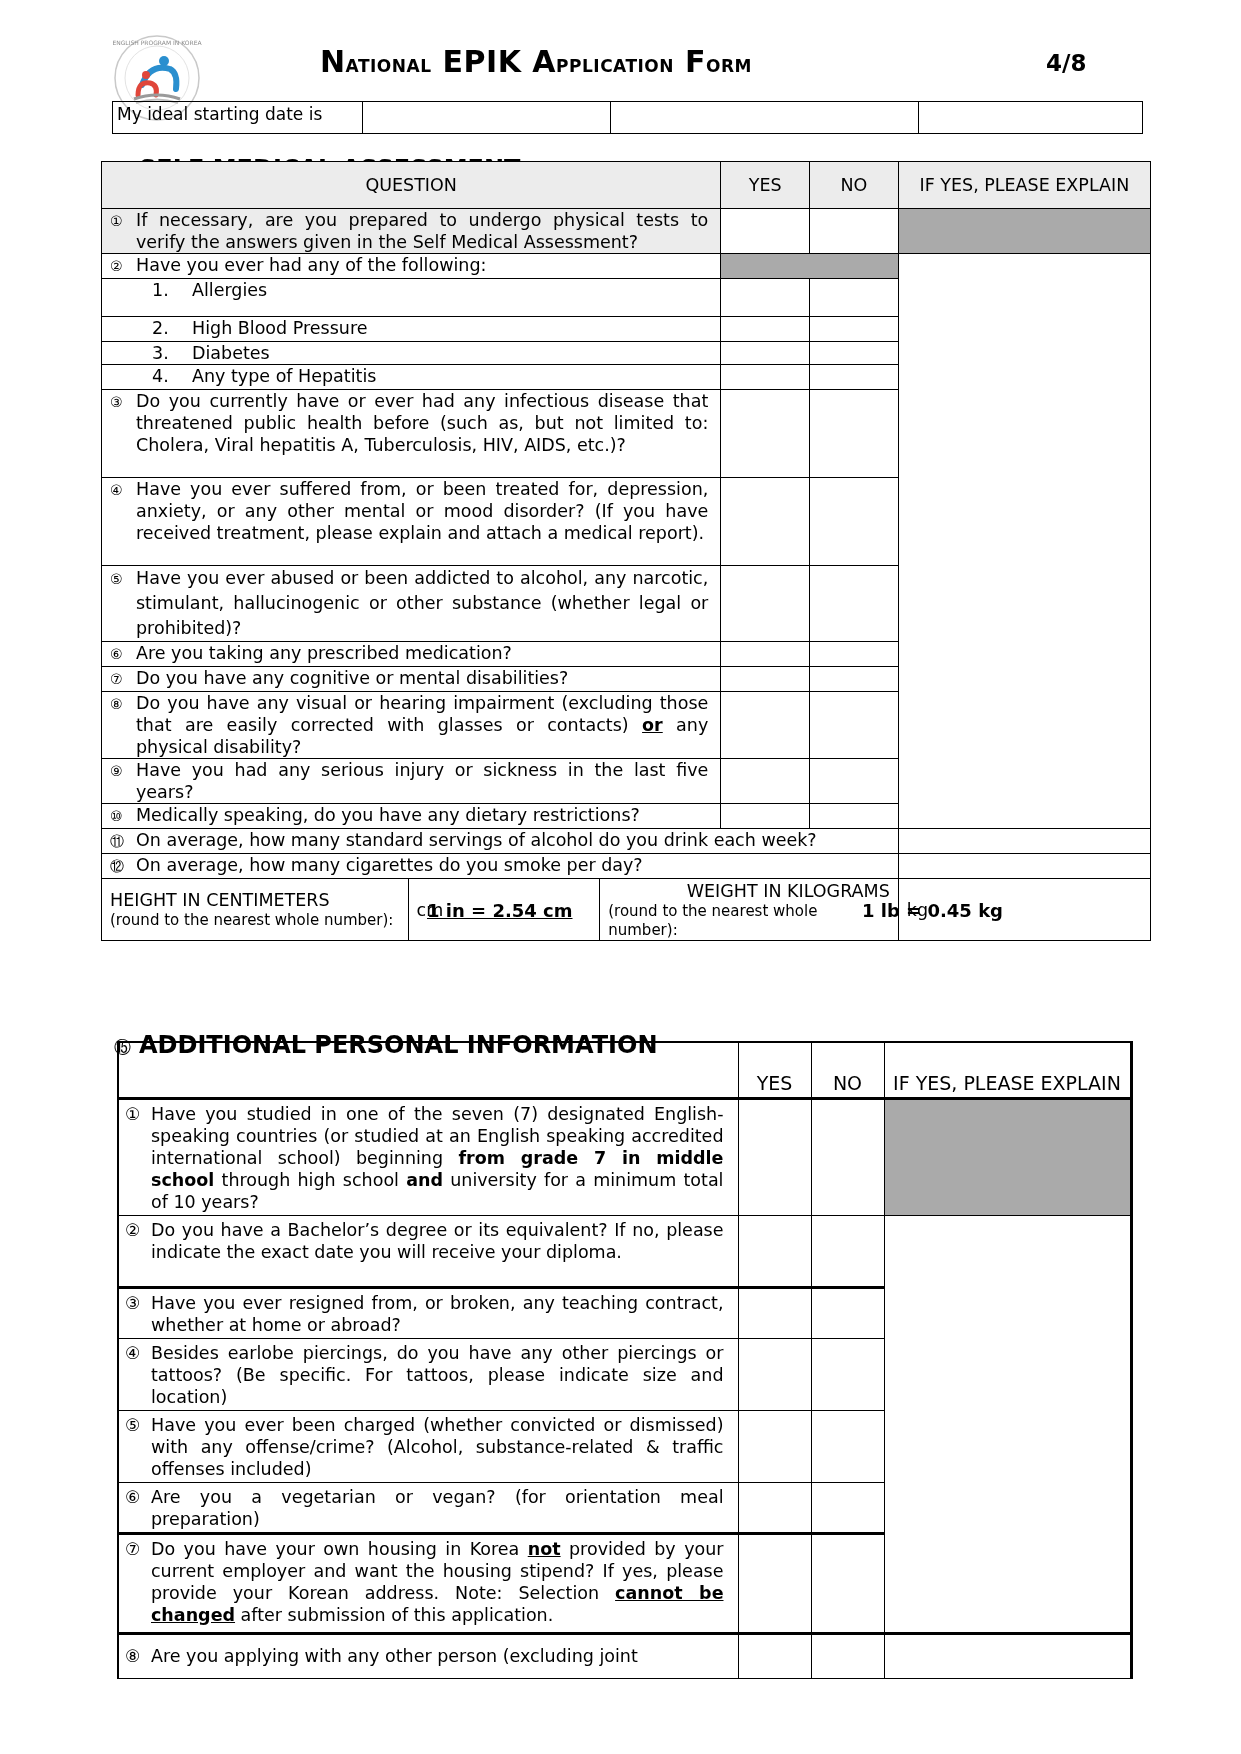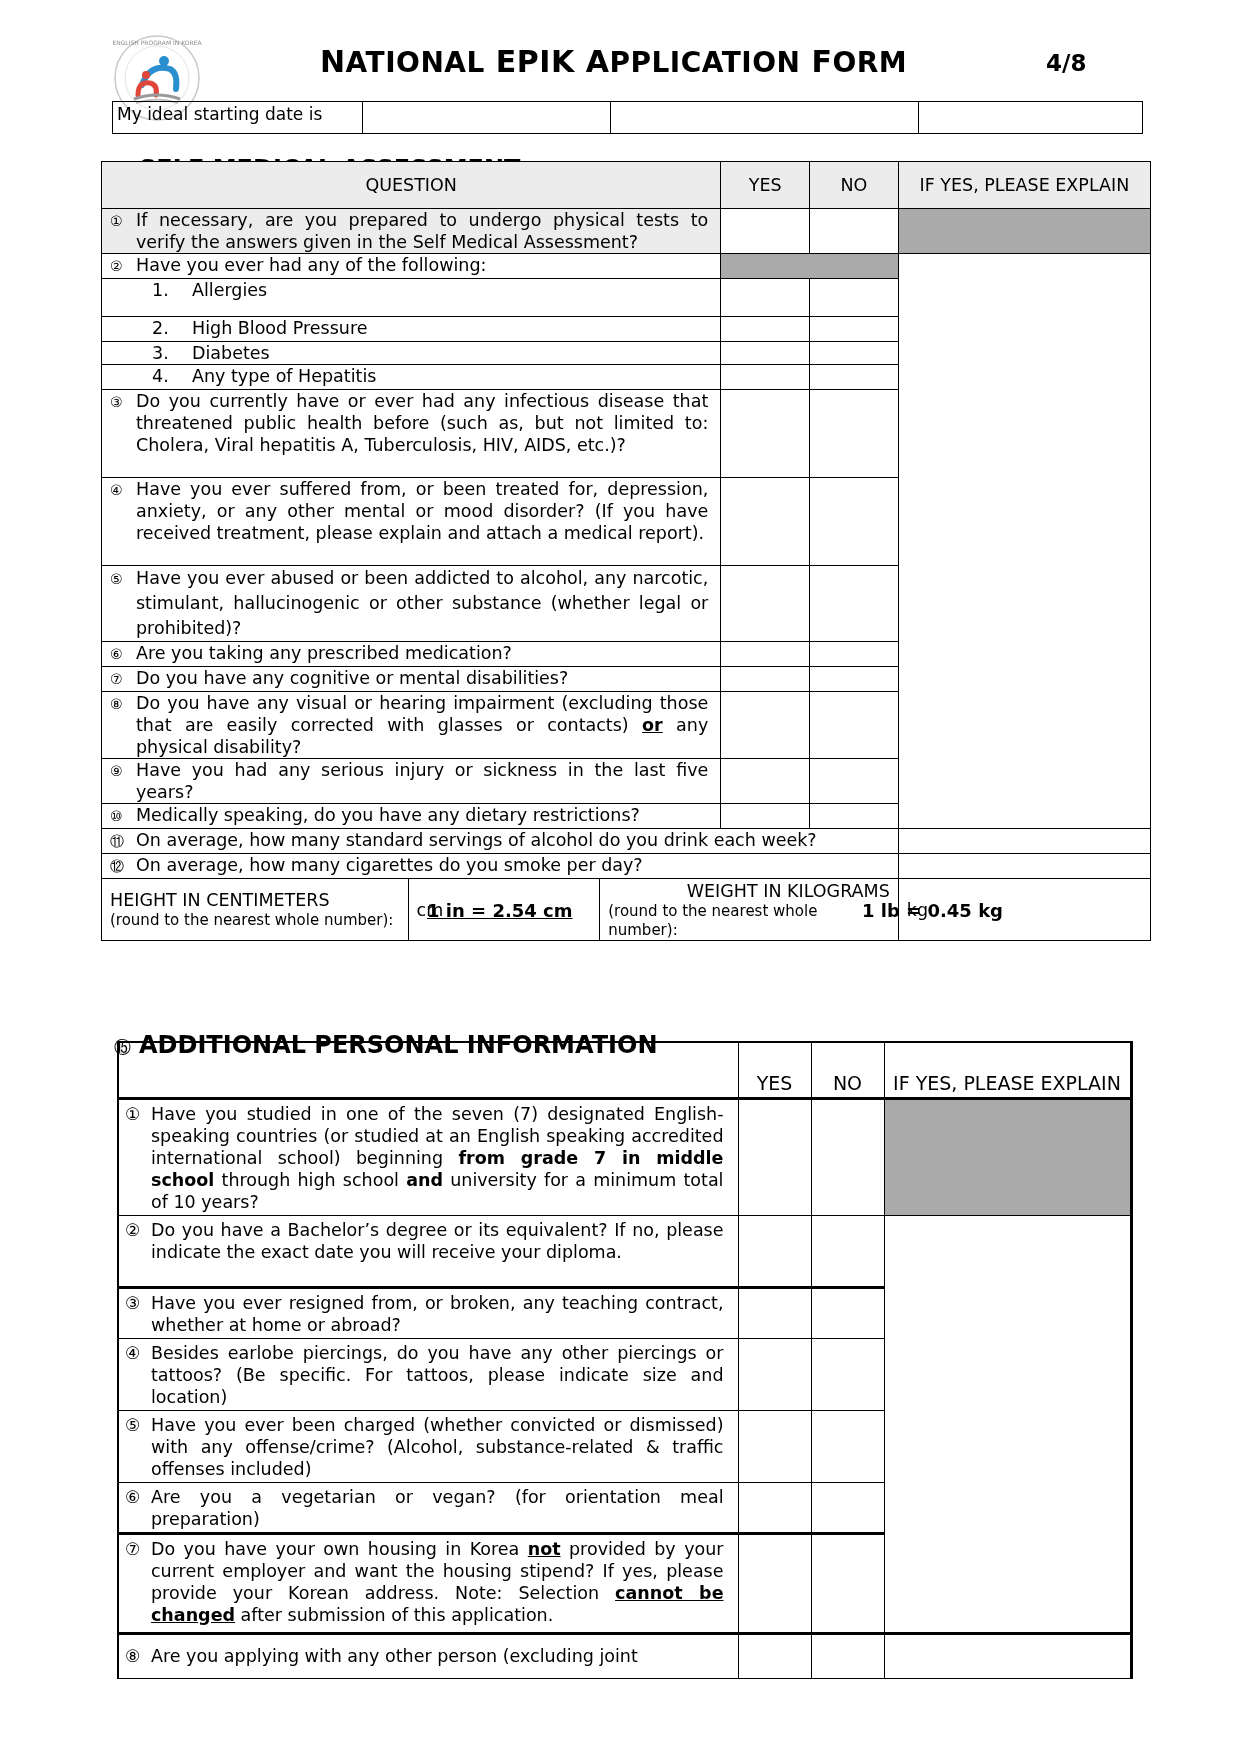--- a/index.html
+++ b/index.html
@@ -1,21 +1,21 @@
 <!DOCTYPE html>
 <html><head>
 <meta charset="utf-8">
 <style>
   html, body { margin: 0; padding: 0; background: #ffffff; }
   body { width: 1241px; height: 1754px; position: relative; overflow: hidden;
          font-family: "DejaVu Sans", sans-serif; color: #000; }
   .abs { position: absolute; }
   .logo { left: 112px; top: 33px; width: 90px; height: 90px; }
   .title { left: 320px; top: 44px; font-size: 30px; font-weight: bold; letter-spacing: 0.5px; white-space: nowrap; }
-  .title .sc { font-size: 28px; }
+  .title .sc { font-size: 17px; }
   .pagenum { left: 1046px; top: 50px; font-size: 23px; font-weight: bold; }
 
   table { border-collapse: collapse; table-layout: fixed; }
   td { border: 1.5px solid #000; padding: 0 8px; font-size: 17.5px; line-height: 22px; vertical-align: top; }
   .startrow { left: 112px; top: 101px; width: 1030px; }
   .startrow td { height: 31px; padding: 0; }
   .startrow .lbl { font-size: 17px; line-height: 24px; padding-left: 4px; overflow: hidden; text-align: justify; }
 
   .sec-head { font-size: 24px; font-weight: bold; white-space: nowrap; margin-top: 23px; }
   .sec-head .circ { font-size: 17px; font-weight: normal; margin-right: 8px; }

